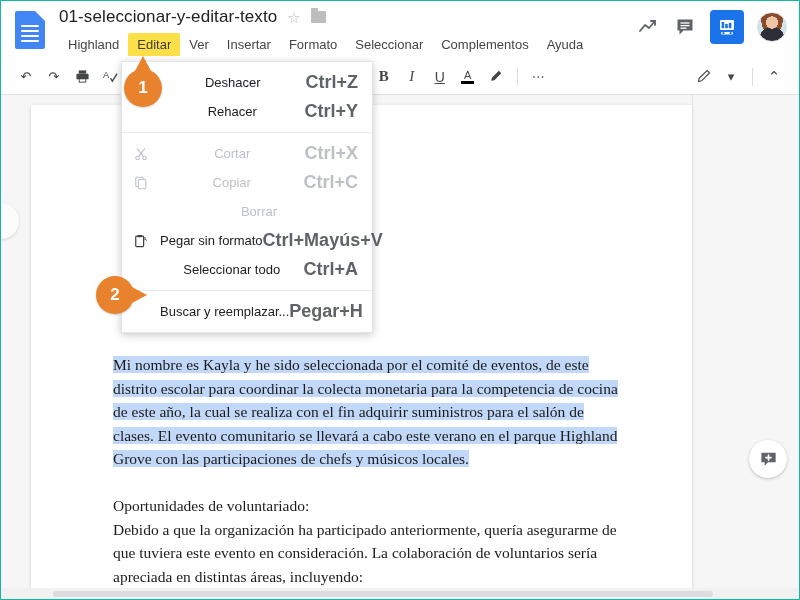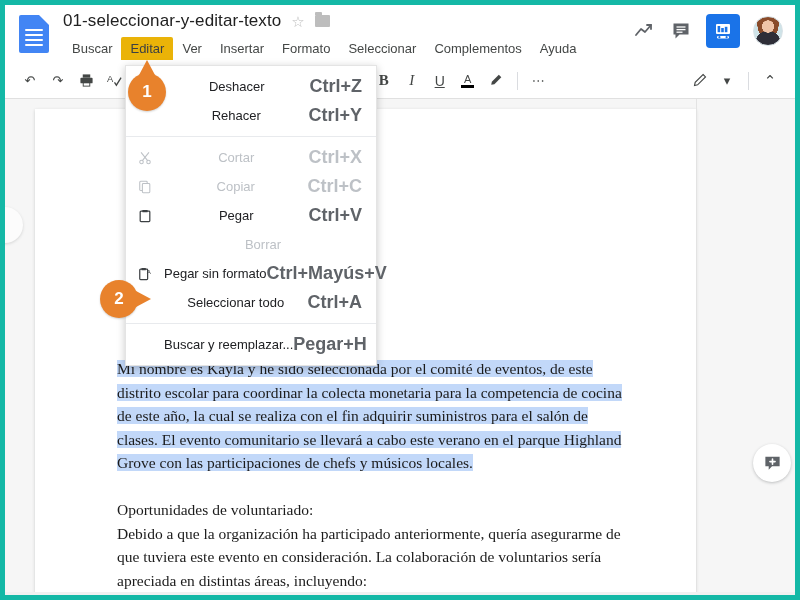--- a/index.html
+++ b/index.html
@@ -10,21 +10,21 @@
     overflow: hidden;
     font-family: "Liberation Sans", sans-serif;
     background: #ffffff;
   }
 
   #app {
     position: relative;
     width: 800px;
     height: 600px;
     background: #ffffff;
-    border: 5px solid #14b8a6;
+    border: 1px solid #14b8a6;
     overflow: hidden;
   }
 
   
   .header {
     position: relative;
     height: 58px;
     background: #ffffff;
     padding: 6px 10px 0 12px;
   }
@@ -102,21 +102,21 @@
   }
   .menu-item {
     font-size: 13px;
     color: #444746;
     padding: 4px 9px;
     border-radius: 2px 2px 0 0;
     cursor: default;
     white-space: nowrap;
   }
   .menu-item.active {
-    background: #eab308;
+    background: #fde047;
     color: #3c4043;
   }
 
   .header-right {
     position: absolute;
     right: 12px;
     top: 9px;
     display: flex;
     align-items: center;
     gap: 13px;
@@ -352,21 +352,21 @@
       </div>
     </div>
 
     <div class="title-row">
       <div class="doc-title">01-seleccionar-y-editar-texto</div>
       <div class="star-icon">☆</div>
       <div class="folder-icon"></div>
     </div>
 
     <div class="menubar">
-      <div class="menu-item">Buscar</div>
+      <div class="menu-item">Highland</div>
       <div class="menu-item active">Editar</div>
       <div class="menu-item">Ver</div>
       <div class="menu-item">Insertar</div>
       <div class="menu-item">Formato</div>
       <div class="menu-item">Seleccionar</div>
       <div class="menu-item">Complementos</div>
       <div class="menu-item">Ayuda</div>
     </div>
 
     <div class="header-right">
@@ -532,30 +532,20 @@
       <span class="mi-ico">
         <svg width="14" height="14" viewBox="0 0 16 16">
           <rect x="2" y="1.5" width="8.5" height="10.5" fill="none" stroke="#bdc1c6" stroke-width="1.2" rx="1"></rect>
           <rect x="5" y="4" width="8.5" height="10.5" fill="#ffffff" stroke="#bdc1c6" stroke-width="1.2" rx="1"></rect>
         </svg>
       </span>
       <span class="mi-label">Copiar</span>
       <span class="mi-accel">Ctrl+C</span>
     </div>
 
-    <div class="mi">
-      <span class="mi-ico">
-        <svg width="14" height="14" viewBox="0 0 16 16">
-          <rect x="2.5" y="2.5" width="11" height="12" fill="none" stroke="#3c4043" stroke-width="1.4" rx="1"></rect>
-          <rect x="5" y="1" width="6" height="2.6" fill="#3c4043" rx="0.6"></rect>
-        </svg>
-      </span>
-      <span class="mi-label">Pegar</span>
-      <span class="mi-accel">Ctrl+V</span>
-    </div>
 
     <div class="mi disabled">
       <span class="mi-ico"></span>
       <span class="mi-label">Borrar</span>
       <span class="mi-accel"></span>
     </div>
 
     <div class="mi">
       <span class="mi-ico">
         <svg width="14" height="14" viewBox="0 0 16 16">

